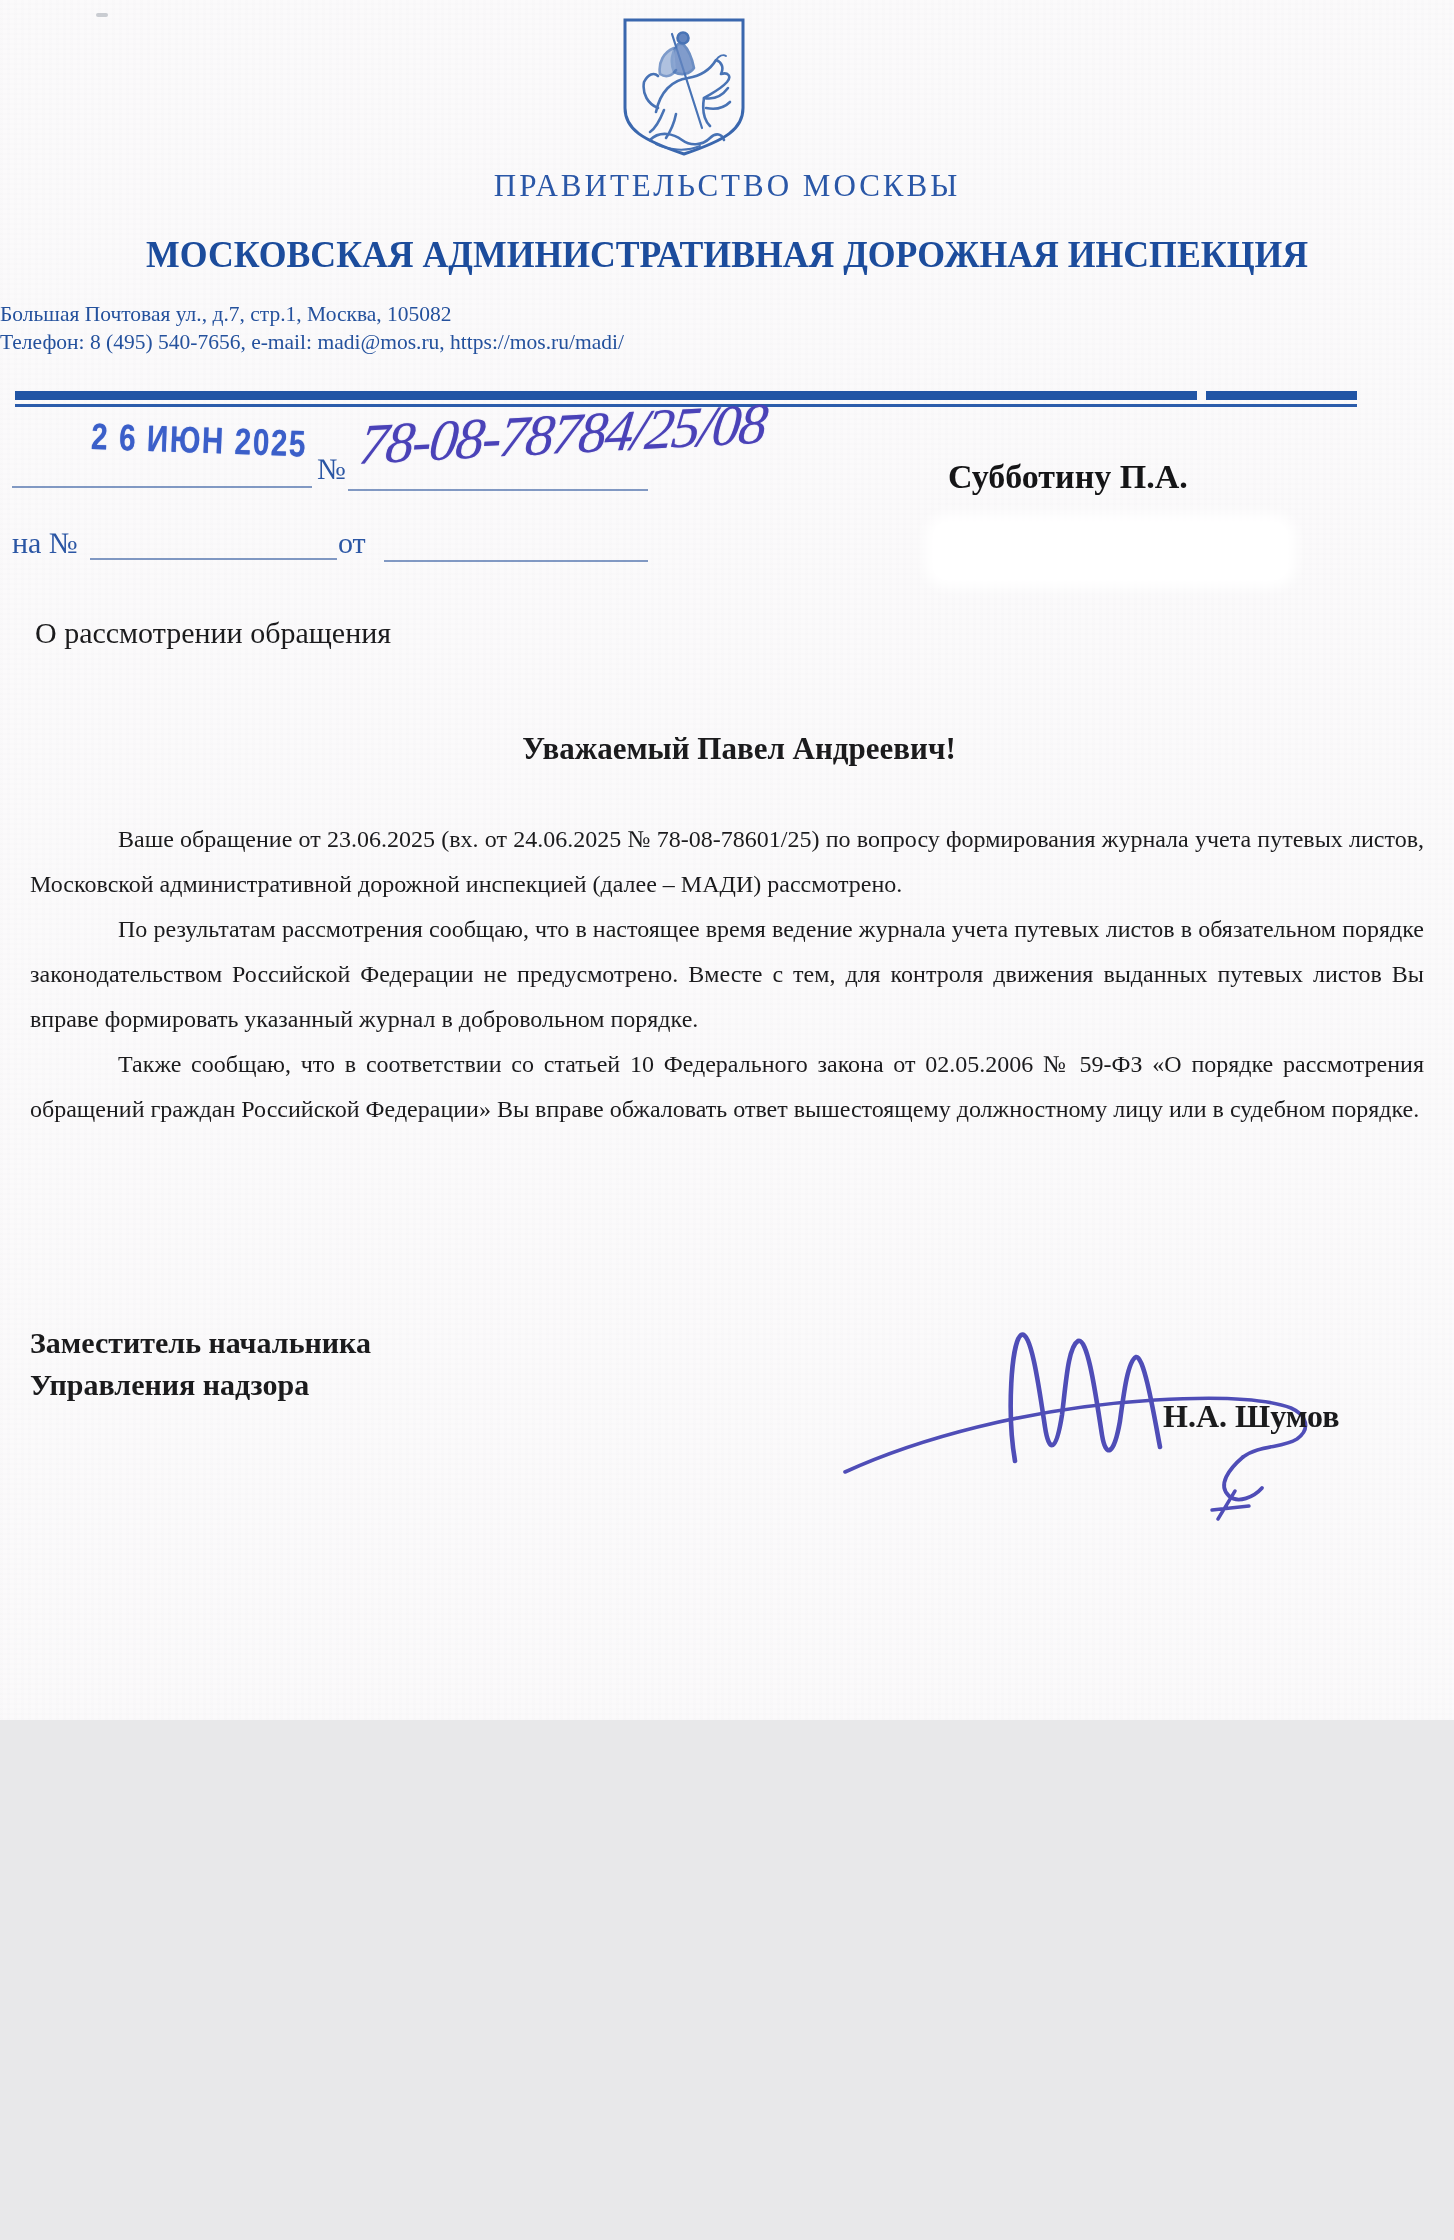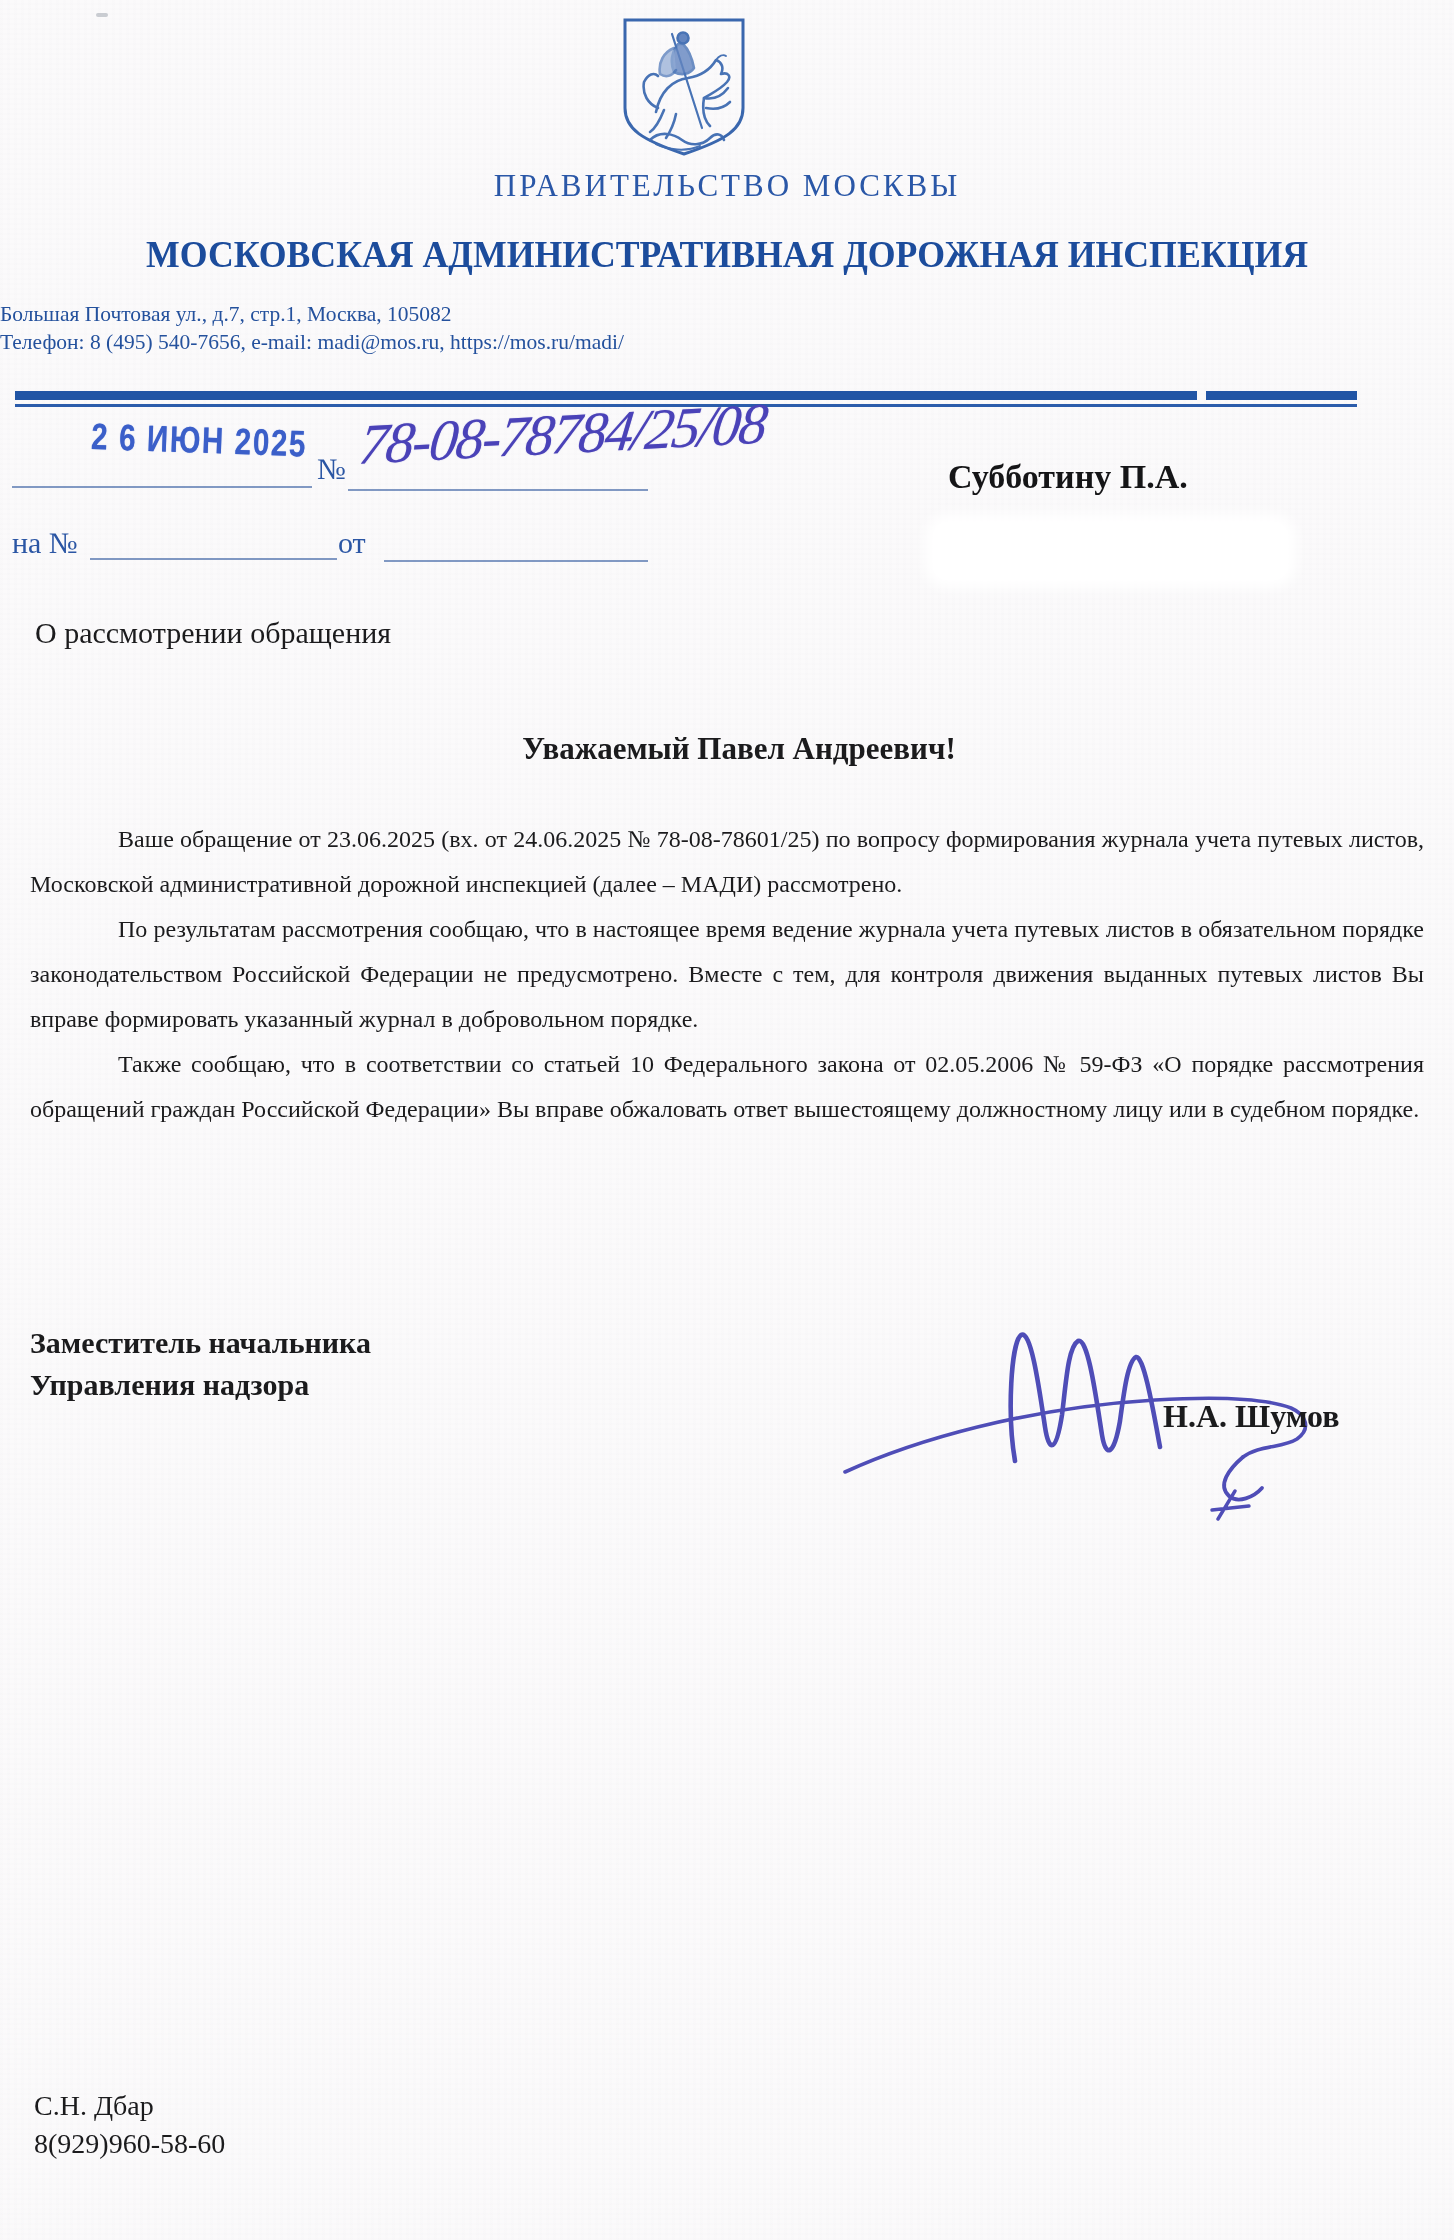--- a/index.html
+++ b/index.html
@@ -1,17 +1,17 @@
 <!DOCTYPE html>
 <html><head>
 <meta charset="utf-8">
 <style>
   html,body{margin:0;padding:0;background:#e8e8ea;}
   .page{
-    position:relative;width:1454px;height:2240px;margin:0 auto;
+    position:relative;width:1454px;height:1720px;margin:0 auto;
     background:#fbfafb;
     background-image:
       repeating-linear-gradient(0deg, rgba(120,120,140,0.012) 0 2px, rgba(255,255,255,0) 2px 5px),
       repeating-linear-gradient(90deg, rgba(120,120,140,0.010) 0 3px, rgba(255,255,255,0) 3px 7px);
     font-family:"Liberation Serif", serif;
     color:#1b1b1d;
     overflow:hidden;
   }
   .abs{position:absolute;}
   

